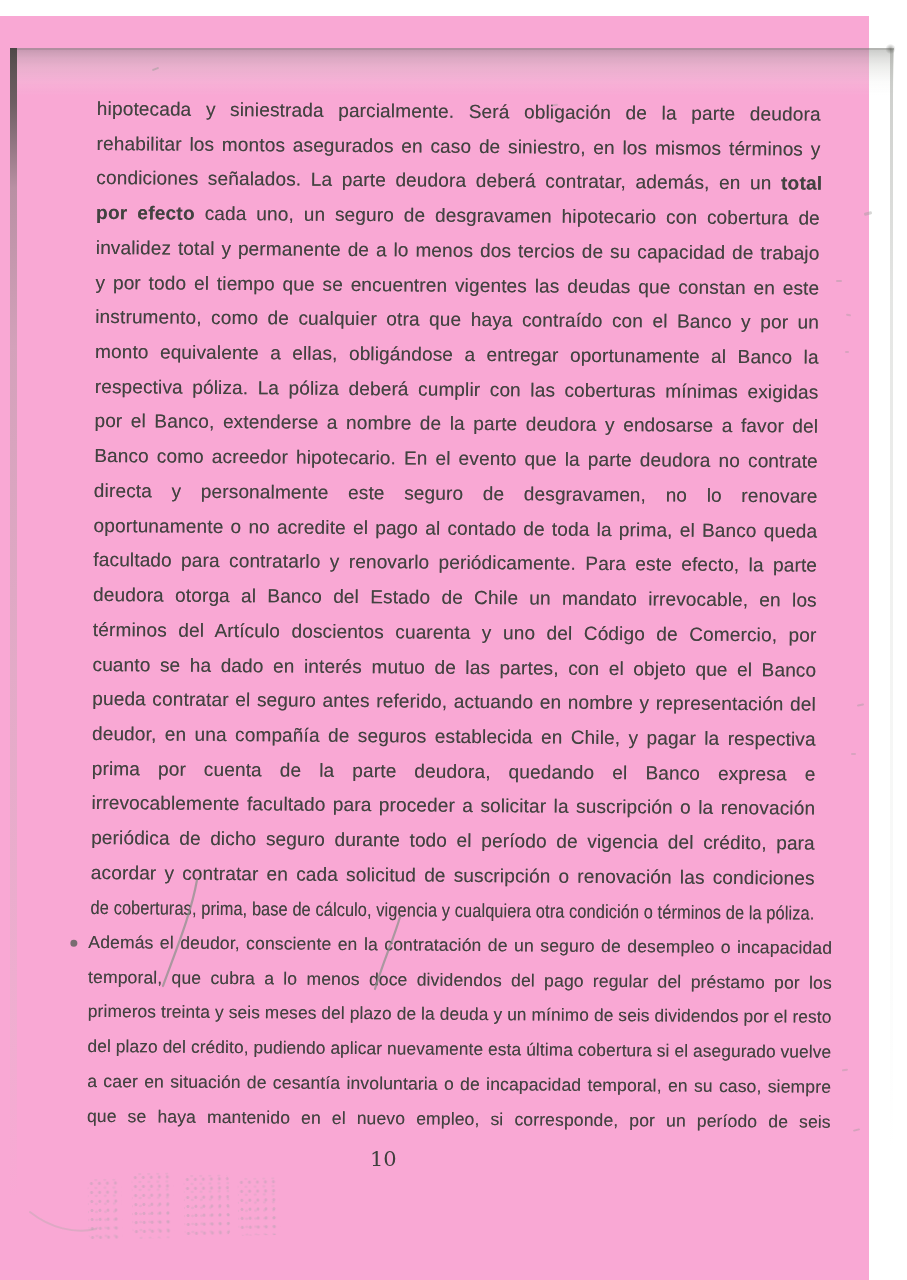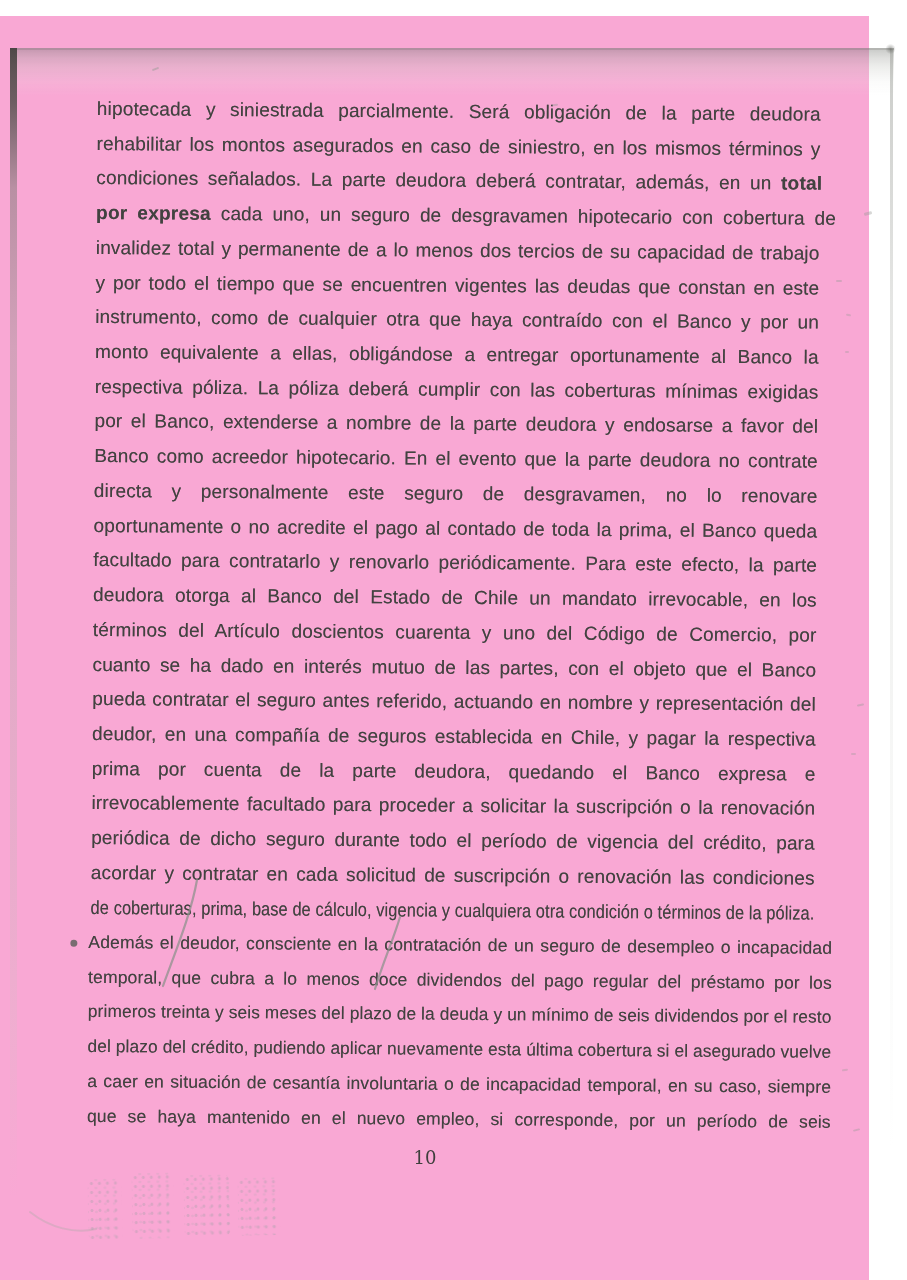--- a/index.html
+++ b/index.html
@@ -29,22 +29,22 @@
     text-shadow:0 0 .4px rgba(66,66,64,.55);}
   .textblock.main{left:97px;top:76px;width:724px;}
   .textblock.bullets{left:95px;top:909px;width:744px;}
   .line{height:34.72px;line-height:34.72px;white-space:nowrap;}
   .main .line{font-size:19px;}
   .bullets .line{font-size:17.5px;}
   .lt{display:inline-block;white-space:nowrap;transform-origin:0 70%;}
   .lt b{font-weight:700;letter-spacing:.25px;}
   .bullet-dot{position:absolute;left:77px;top:924px;width:7px;height:7px;border-radius:50%;
     background:#63635f;opacity:.85;}
-  .pagenum{position:absolute;left:370px;top:1131px;width:110px;text-align:center;
-    font-family:"DejaVu Serif","Liberation Serif",serif;font-size:18px;color:#3f3f3d;}
+  .pagenum{position:absolute;left:370px;top:1131px;width:110px;text-align:left;
+    font-family:"DejaVu Serif","Liberation Serif",serif;font-size:21px;color:#3f3f3d;}
 
   
   .penmarks{position:absolute;left:0;top:0;width:907px;height:1280px;pointer-events:none;}
   .speck{position:absolute;background:#9a9c98;border-radius:1px;}
   .stamp{position:absolute;left:88px;top:1156px;width:200px;height:78px;
     transform:rotate(-1.2deg);opacity:.55;}
   .blob{position:absolute;border-radius:6px;
     background-image:radial-gradient(circle,rgba(148,158,160,.55) 1.1px,rgba(148,158,160,0) 1.9px),
                      radial-gradient(circle,rgba(160,168,170,.35) 1px,rgba(160,168,170,0) 1.7px);
     background-size:8px 9px,9px 8px;background-position:0 0,4px 5px;}
@@ -62,21 +62,21 @@
     <div class="top-shadow"></div>
     <div class="left-edge"></div>
     <div class="right-edge"></div>
     <div class="corner-nub"></div>
 
     <div class="text-rotate">
       <div class="textblock main" id="main-lines">
           <div class="line"><span class="lt" style="word-spacing: 9.12px;">hipotecada y siniestrada parcialmente. Será obligación de la parte deudora</span></div>
           <div class="line"><span class="lt" style="word-spacing: 2.29px;">rehabilitar los montos asegurados en caso de siniestro, en los mismos términos y</span></div>
           <div class="line"><span class="lt" style="word-spacing: 4.12px;">condiciones señalados. La parte deudora deberá contratar, además, en un <b>total</b></span></div>
-          <div class="line"><span class="lt" style="word-spacing: 4.4px;"><b>por expresa</b> cada uno, un seguro de desgravamen hipotecario con cobertura de</span></div>
+          <div class="line"><span class="lt" style="word-spacing: 4.4px;"><b>por efecto</b> cada uno, un seguro de desgravamen hipotecario con cobertura de</span></div>
           <div class="line"><span class="lt" style="word-spacing: 1.41px;">invalidez total y permanente de a lo menos dos tercios de su capacidad de trabajo</span></div>
           <div class="line"><span class="lt" style="word-spacing: 2.35px;">y por todo el tiempo que se encuentren vigentes las deudas que constan en este</span></div>
           <div class="line"><span class="lt" style="word-spacing: 4.02px;">instrumento, como de cualquier otra que haya contraído con el Banco y por un</span></div>
           <div class="line"><span class="lt" style="word-spacing: 5.97px;">monto equivalente a ellas, obligándose a entregar oportunamente al Banco la</span></div>
           <div class="line"><span class="lt" style="word-spacing: 4.02px;">respectiva póliza. La póliza deberá cumplir con las coberturas mínimas exigidas</span></div>
           <div class="line"><span class="lt" style="word-spacing: 3.04px;">por el Banco, extenderse a nombre de la parte deudora y endosarse a favor del</span></div>
           <div class="line"><span class="lt" style="word-spacing: 2.56px;">Banco como acreedor hipotecario. En el evento que la parte deudora no contrate</span></div>
           <div class="line"><span class="lt" style="word-spacing: 14.18px;">directa y personalmente este seguro de desgravamen, no lo renovare</span></div>
           <div class="line"><span class="lt" style="word-spacing: 1.73px;">oportunamente o no acredite el pago al contado de toda la prima, el Banco queda</span></div>
           <div class="line"><span class="lt" style="word-spacing: 3.88px;">facultado para contratarlo y renovarlo periódicamente. Para este efecto, la parte</span></div>

